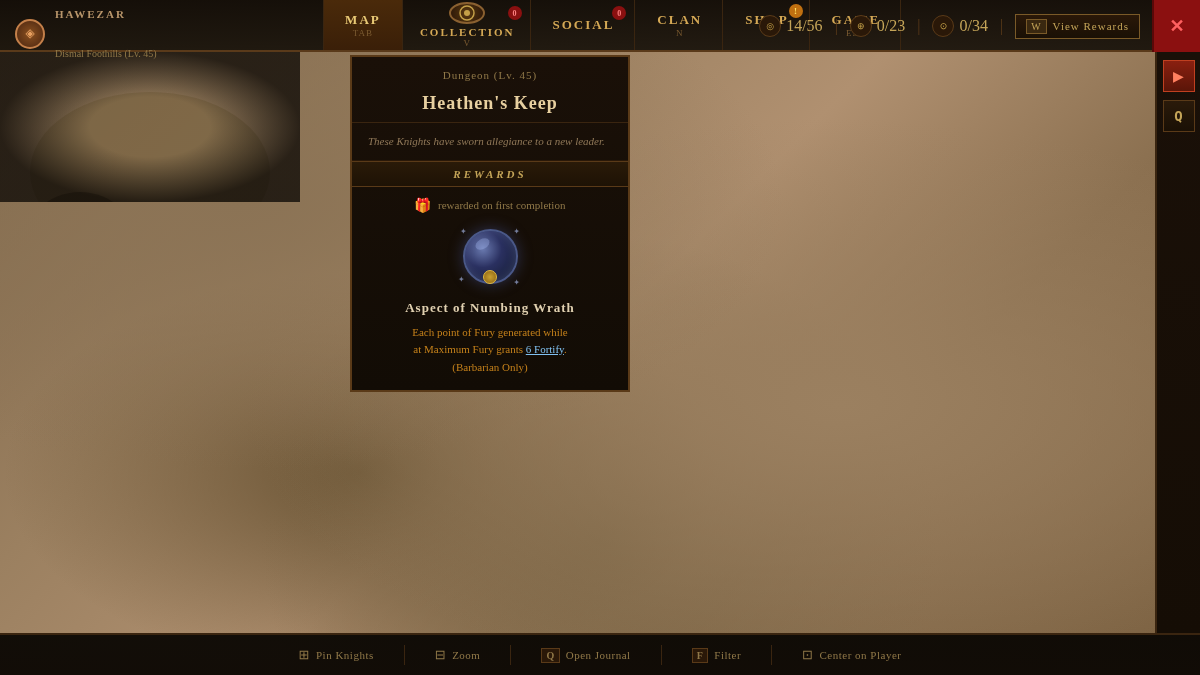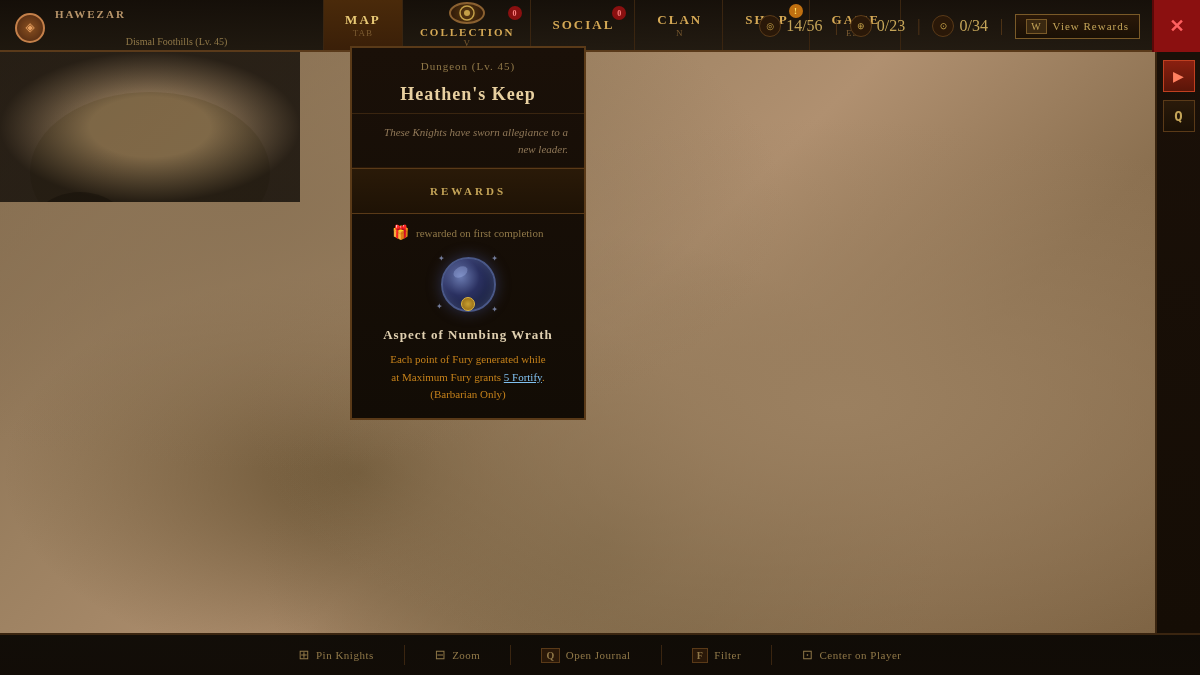--- a/index.html
+++ b/index.html
@@ -122,21 +122,21 @@
       border-radius: 50%;
       display: flex;
       align-items: center;
       justify-content: center;
       color: #e8a060;
       font-size: 12px;
     }
 
     .location-text {
       display: flex;
-      flex-direction: row;
+      flex-direction: column;
       font-family: Liberation Serif, serif;
     }
 
     .location-region {
       font-size: 11px;
       color: #b8956a;
       letter-spacing: 2px;
       text-transform: uppercase;
       font-weight: bold;
     }
@@ -220,23 +220,23 @@
       cursor: pointer;
       z-index: 102;
       color: #ff6060;
       font-size: 18px;
       font-weight: bold;
     }
 
     
     #dungeon-popup {
       position: absolute;
-      top: 46px;
+      top: 55px;
       left: 350px;
-      width: 236px;
+      width: 280px;
       background: linear-gradient(180deg, #1a1008 0%, #120c05 100%);
       border: 2px solid #5a3a18;
       z-index: 200;
       padding: 0;
     }
 
     .popup-header {
       padding: 12px 16px 8px;
       text-align: center;
       border-bottom: 1px solid #3a2510;
@@ -251,38 +251,39 @@
     .popup-dungeon-name {
       font-size: 18px;
       font-weight: bold;
       color: #e8d0a0;
       margin-top: 12px;
       letter-spacing: 1px;
     }
 
     .popup-lore {
       padding: 10px 16px;
-      text-align: right;
+      text-align: left;
       font-style: italic;
       font-size: 11px;
       color: #907858;
       line-height: 1.5;
       border-bottom: 1px solid #2a1808;
     }
 
     .popup-rewards-header {
       background: linear-gradient(180deg, #2a1a08 0%, #1e1205 100%);
       border-top: 1px solid #5a3a18;
       border-bottom: 1px solid #5a3a18;
-      padding: 16px 16px;
+      padding: 6px 16px;
       text-align: center;
       letter-spacing: 3px;
       font-size: 11px;
       color: #c4a458;
       font-weight: bold;
+      font-style: italic;
     }
 
     .popup-rewards-body {
       padding: 10px 16px 14px;
       display: flex;
       flex-direction: column;
       align-items: center;
       gap: 8px;
     }
 
@@ -599,21 +600,21 @@
       <div class="orb-glow"></div>
       <span class="orb-sparkles orb-sparkle-tl">✦</span>
       <span class="orb-sparkles orb-sparkle-tr">✦</span>
       <span class="orb-sparkles orb-sparkle-bl">✦</span>
       <span class="orb-sparkles orb-sparkle-br">✦</span>
       <div class="small-orb"></div>
     </div>
     <div class="aspect-name">Aspect of Numbing Wrath</div>
     <div class="aspect-description">
       <span>Each point of Fury generated while</span><br>
-      <span>at Maximum Fury grants <span style="color:#80c0f0;text-decoration:underline;">5 Fortify</span>.</span><br>
+      <span>at Maximum Fury grants <span style="color:#80c0f0;text-decoration:underline;">6 Fortify</span>.</span><br>
       <span>(Barbarian Only)</span>
     </div>
   </div>
 </div>
 
 <div id="right-panel">
   <div class="right-btn arrow-right">
     <span>▶</span>
   </div>
   <div class="right-btn">

